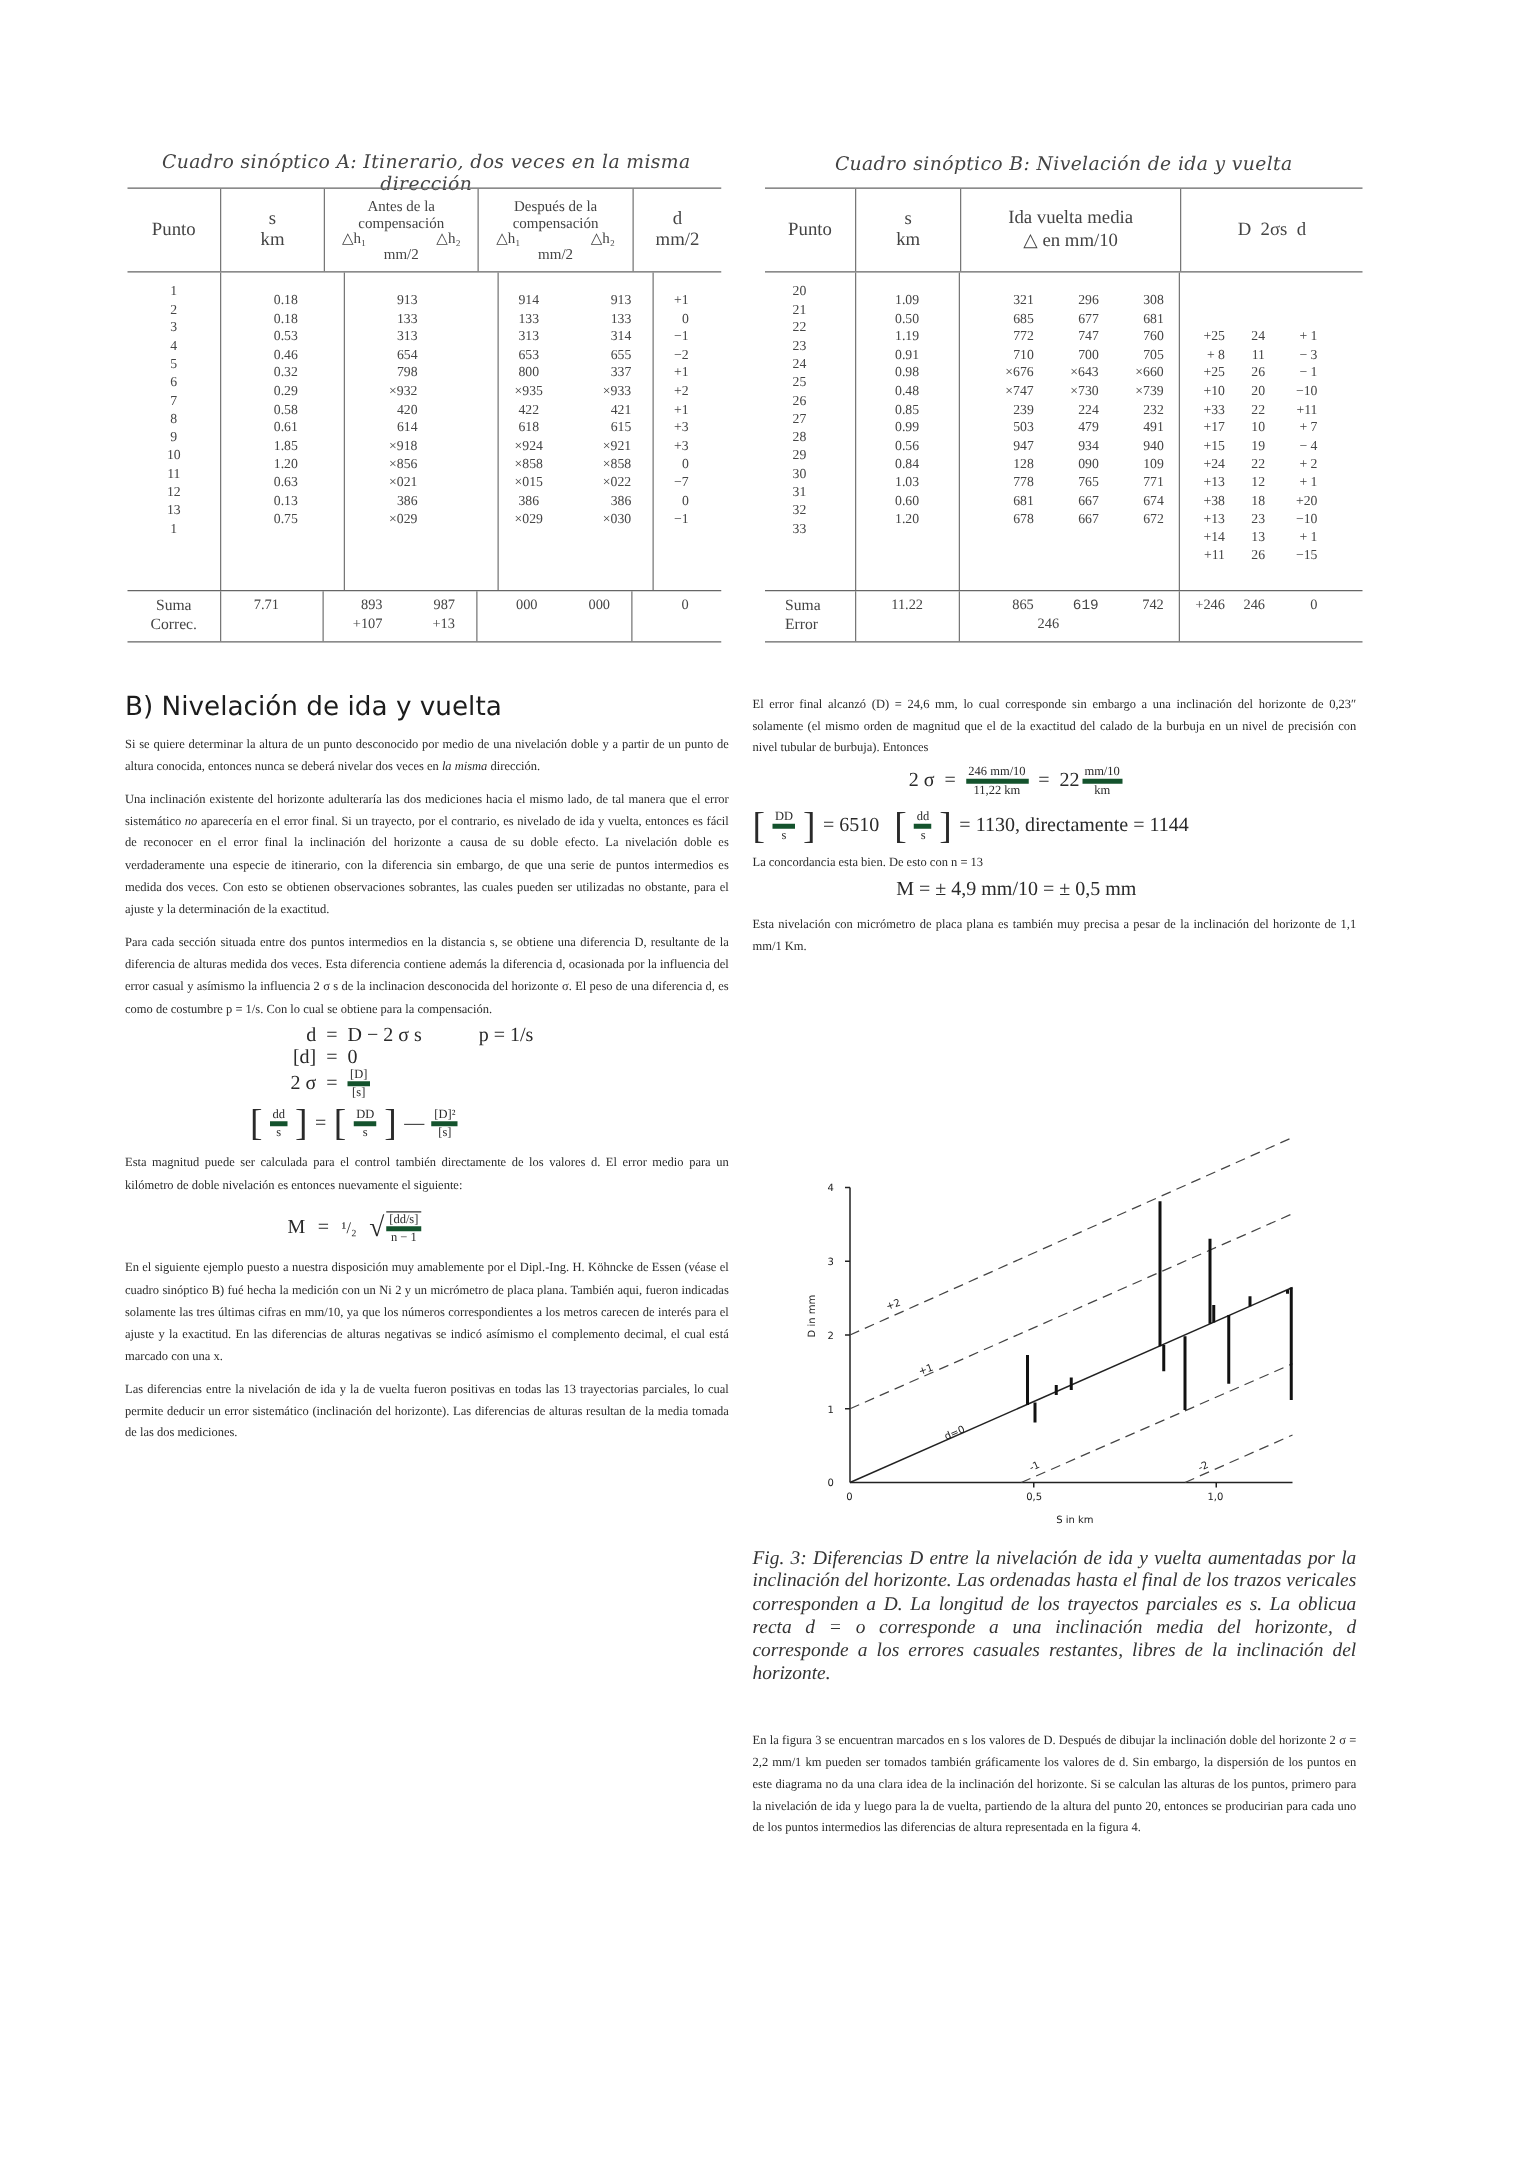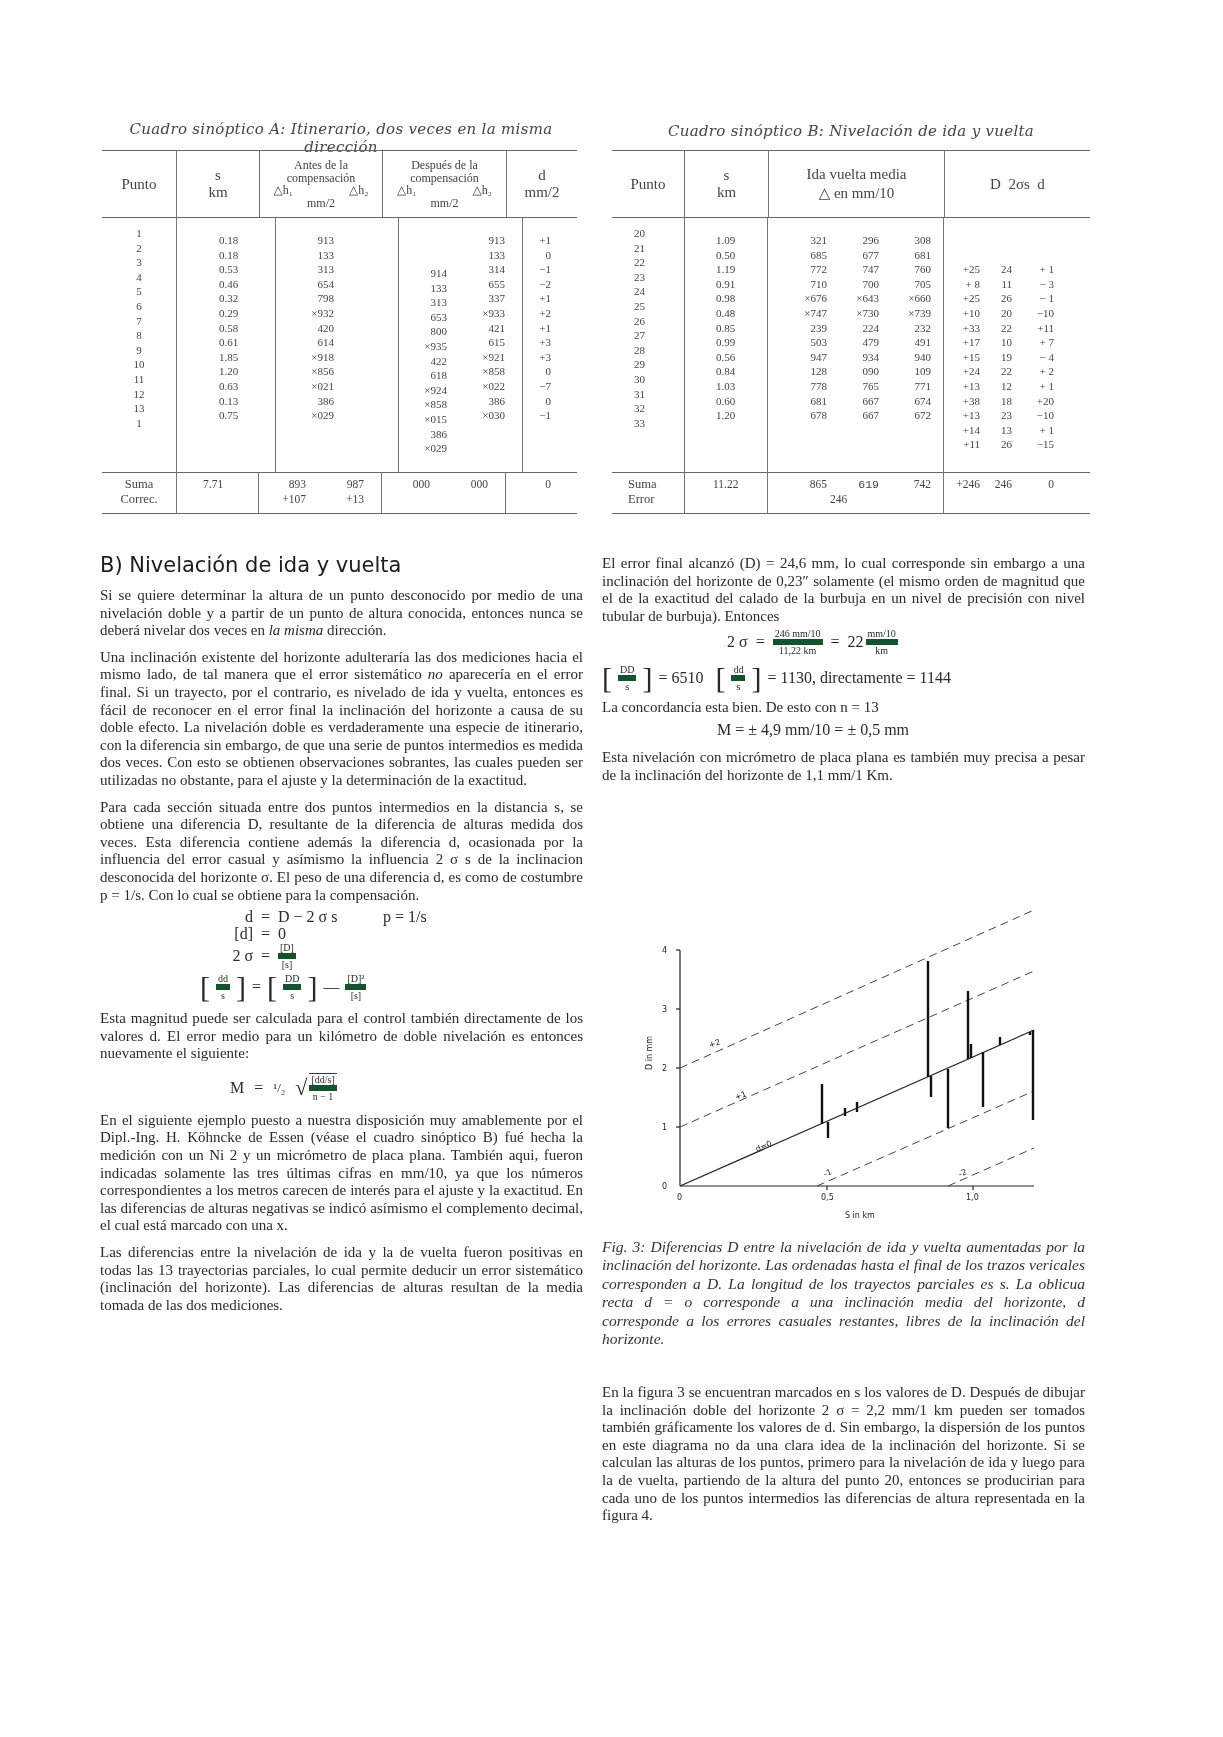--- a/index.html
+++ b/index.html
@@ -2,25 +2,25 @@
 <html><head>
 <meta charset="utf-8">
 <style>
   html, body { margin: 0; padding: 0; background: #fff; }
   body { width: 1223px; height: 1737px; position: relative; overflow: hidden;
          font-family: "DejaVu Serif", "Liberation Serif", serif; color: #2b2b2b; }
   .abs { position: absolute; }
   .caption-title { font-style: italic; font-size: 15px; text-align: center; color: #444; letter-spacing: 0.3px; }
   .vl { border-left: 1px solid #777; }
   h2.sec { font-family: "DejaVu Sans", "Liberation Sans", sans-serif; font-weight: normal; font-size: 21px; margin: 0; color: #1c1c1c; }
-  .para { font-family: "Liberation Serif", serif; font-size: 15px; line-height: 17.6px; text-align: justify; color: #2a2a2a; margin: 0; }
+  .para { font-family: "Liberation Serif", serif; font-size: 10px; line-height: 17.6px; text-align: justify; color: #2a2a2a; margin: 0; }
   .para i { font-style: italic; }
   .formula { font-family: "Liberation Serif", serif; font-size: 16px; color: #2a2a2a; }
   .frac { display: inline-flex; flex-direction: column; align-items: center; vertical-align: middle; font-size: 10px; line-height: 11px; }
-  .frac .num { border-bottom: 6px solid #14532d; padding: 0 2px; }
+  .frac .num { border-bottom: 4px solid #14532d; padding: 0 2px; }
   .brk { font-size: 30px; line-height: 30px; vertical-align: middle; font-weight: 100; }
   .figcap { font-family: "Liberation Serif", serif; font-style: italic; font-size: 15.5px; line-height: 18.4px; text-align: justify; color: #333; margin: 0; }
   svg text { font-family: "DejaVu Sans", sans-serif; }
 </style>
 </head>
 <body>
 
 <div class="abs caption-title" style="left:102px; top:120px; width:478px;">Cuadro sinóptico A: Itinerario, dos veces en la misma dirección</div>
 
 <div class="abs" style="left:102px; top:150px; width:475px;">
@@ -96,21 +96,21 @@
           <div>420</div>
           <div>614</div>
           <div>×918</div>
           <div>×856</div>
           <div>×021</div>
           <div>386</div>
           <div>×029</div>
       </div>
     </div>
     <div class="vl" style="width:123px; padding-top:15px; line-height:14.6px; display:flex;">
-      <div style="width:48px; text-align:right;margin-top:33px;">
+      <div style="width:48px; text-align:center;">
         <div>914</div>
           <div>133</div>
           <div>313</div>
           <div>653</div>
           <div>800</div>
           <div>×935</div>
           <div>422</div>
           <div>618</div>
           <div>×924</div>
           <div>×858</div>

